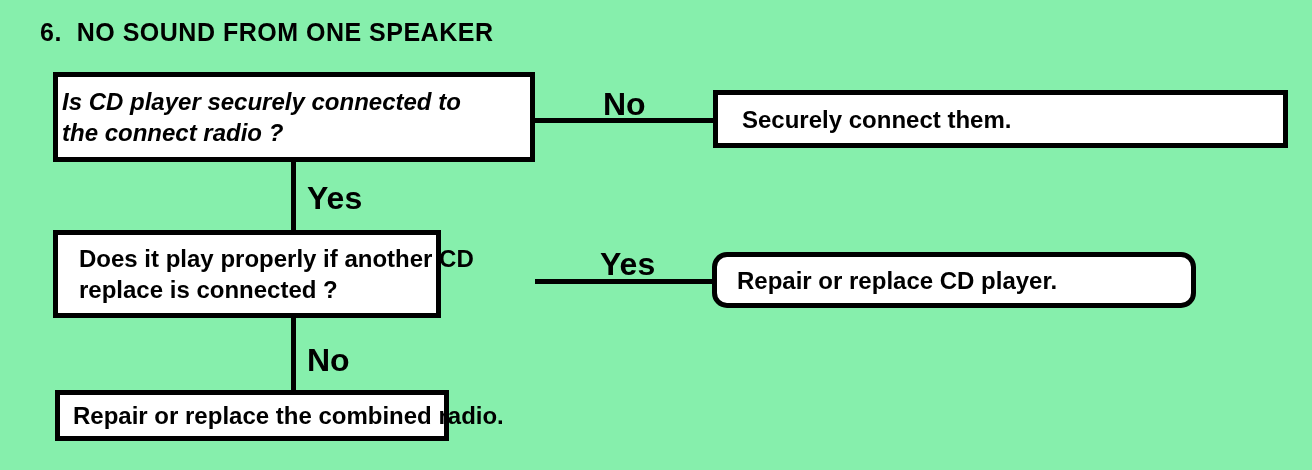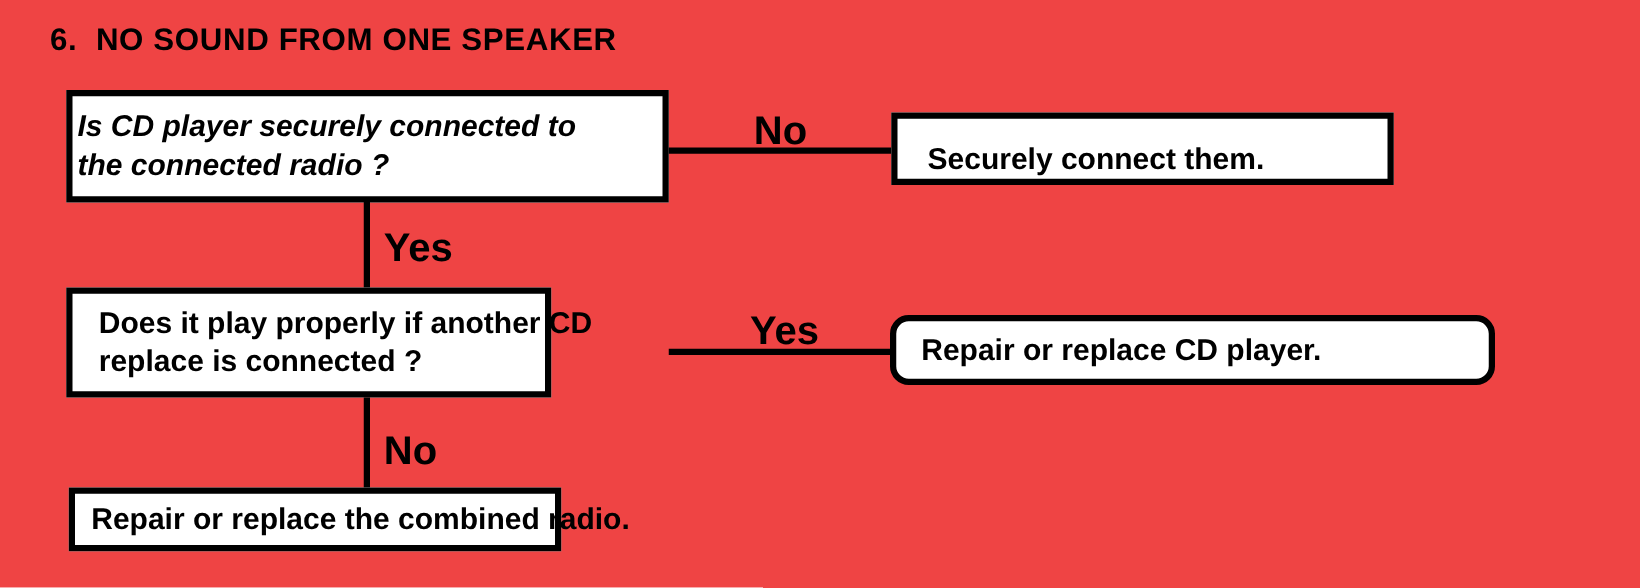--- a/index.html
+++ b/index.html
@@ -4,21 +4,21 @@
 <style>
   html, body {
     margin: 0;
     padding: 0;
     background: #ffffff;
   }
   .page {
     position: relative;
     width: 1312px;
     height: 470px;
-    background: #ef4444;
+    background: #86efac;
     color: #000000;
     font-family: "Liberation Sans", "DejaVu Sans", sans-serif;
     font-weight: bold;
     overflow: hidden;
   }
   .title {
     position: absolute;
     left: 40px;
     top: 18px;
     font-size: 25px;
@@ -31,21 +31,21 @@
     border: 5px solid #000000;
     background: #ffffff;
     display: flex;
     flex-direction: column;
     justify-content: center;
     font-size: 24px;
     line-height: 31px;
   }
   .node .line { white-space: nowrap; }
   .q1 { left: 53px;  top: 72px;  width: 482px; height: 90px; padding-left: 4px; font-style: italic; }
-  .a1 { left: 713px; top: 90px;  width: 402px; height: 58px; padding-left: 24px; justify-content: flex-end; }
+  .a1 { left: 713px; top: 90px;  width: 575px; height: 58px; padding-left: 24px; }
   .q2 { left: 53px;  top: 230px; width: 388px; height: 88px; padding-left: 21px; }
   .a2 { left: 712px; top: 252px; width: 484px; height: 56px; padding-left: 20px; border-radius: 15px; }
   .a3 { left: 55px;  top: 390px; width: 394px; height: 51px; padding-left: 13px; }
   .connector {
     position: absolute;
     background: #000000;
   }
   .h1 { left: 535px; top: 118px; width: 178px; height: 5px; }
   .h2 { left: 535px; top: 279px; width: 177px; height: 5px; }
   .v1 { left: 291px; top: 158px; width: 5px;   height: 74px; }
@@ -62,21 +62,21 @@
 </style>
 </head>
 <body>
 
 <div class="page">
 
   <div class="title">6.  NO SOUND FROM ONE SPEAKER</div>
 
   <div class="node q1">
     <div class="line">Is CD player securely connected to</div>
-    <div class="line">the connected radio ?</div>
+    <div class="line">the connect radio ?</div>
   </div>
 
   <div class="connector h1"></div>
   <div class="branch-label lbl-no-1">No</div>
   <div class="node a1">
     <div class="line">Securely connect them.</div>
   </div>
 
   <div class="connector v1"></div>
   <div class="branch-label lbl-yes-1">Yes</div>

